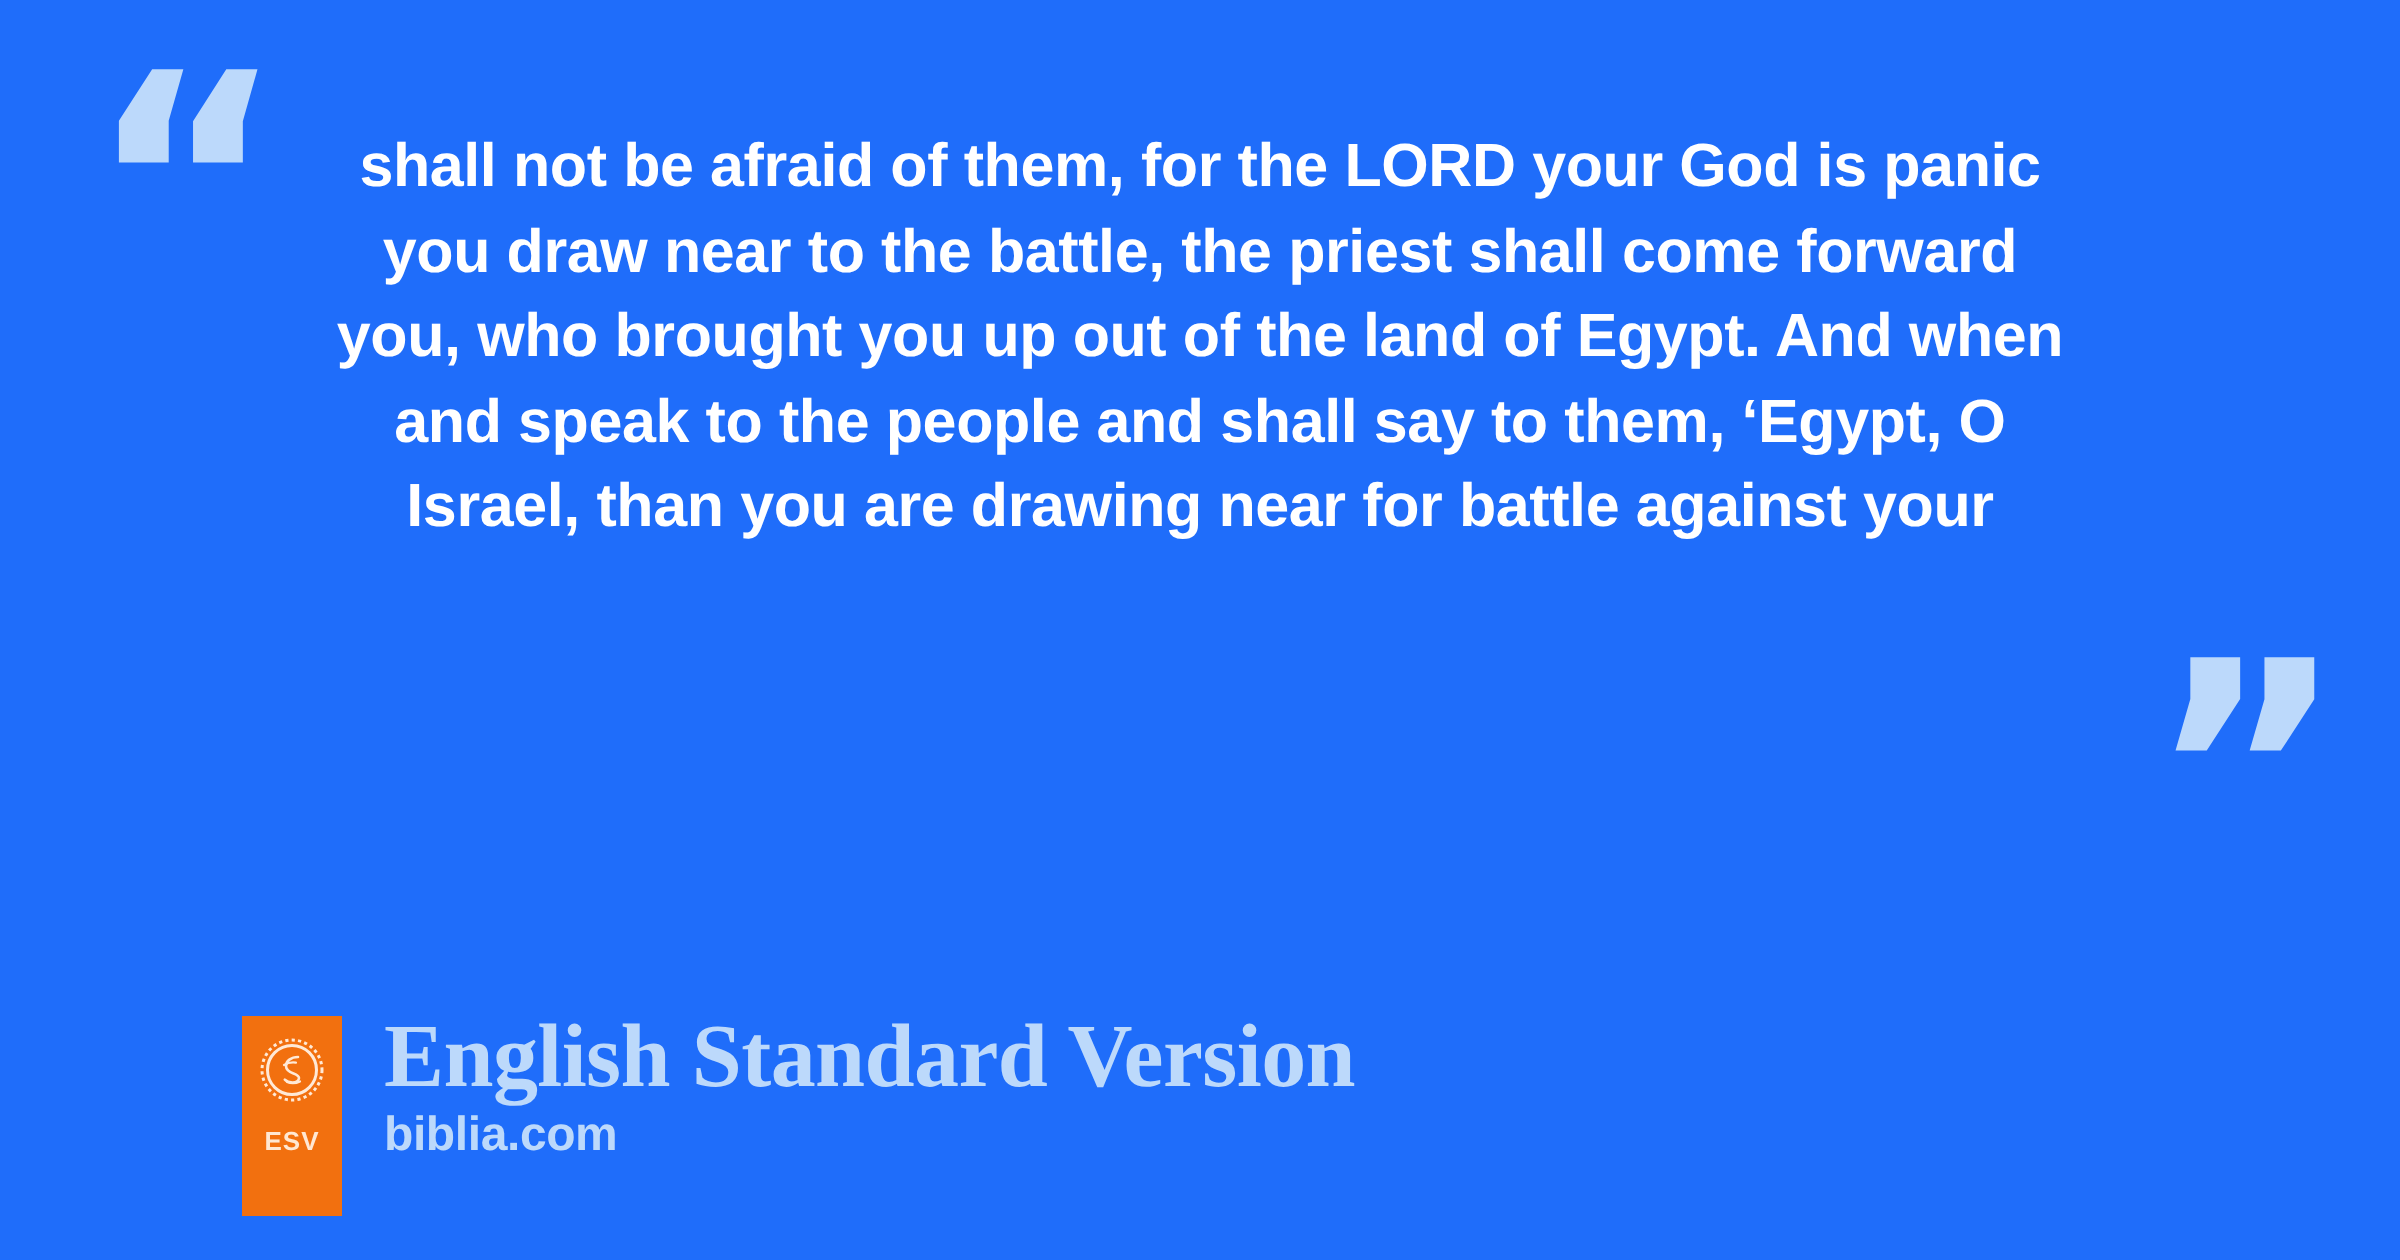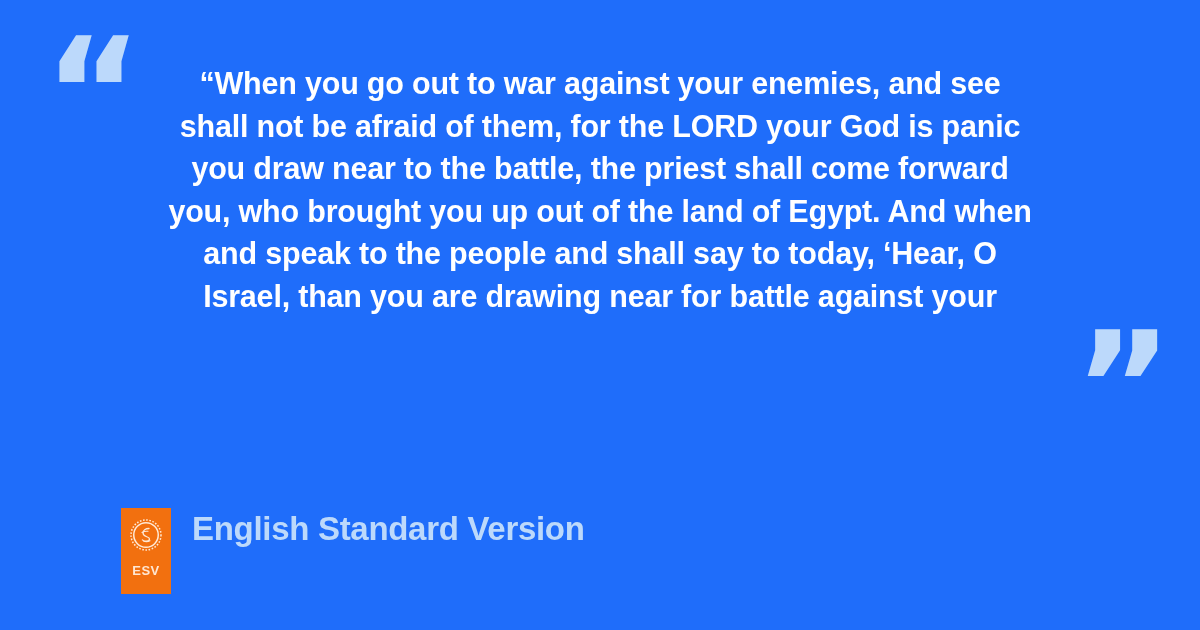--- a/index.html
+++ b/index.html
@@ -66,21 +66,21 @@
   .attribution {
     position: absolute;
     left: 121px;
     top: 508px;
     display: flex;
     align-items: flex-start;
   }
 
   .logo-box {
     width: 50px;
-    height: 86px;
+    height: 100px;
     background: #f2700f;
     display: flex;
     flex-direction: column;
     align-items: center;
     justify-content: flex-start;
     padding-top: 11px;
     box-sizing: border-box;
     flex: 0 0 auto;
   }
   .logo-seal {
@@ -96,23 +96,23 @@
     font-size: 13px;
     letter-spacing: 0.5px;
   }
 
   .attr-text {
     margin-left: 21px;
     margin-top: -3px;
   }
   .attr-title {
     color: #bcd9fb;
-    font-family: Liberation Sans, sans-serif;
+    font-family: Liberation Serif, serif;
     font-weight: 700;
-    font-size: 33px;
+    font-size: 45px;
     line-height: 47px;
     letter-spacing: -0.3px;
   }
   .attr-site {
     color: #bcd9fb;
     font-family: "Liberation Sans", sans-serif;
     font-weight: 700;
     font-size: 24px;
     line-height: 30px;
     margin-top: 1px;
@@ -122,41 +122,41 @@
 </head>
 <body>
 
 <div class="card">
 
   <div class="quote-mark quote-open">“</div>
 
   <div class="quote-mark quote-close">”</div>
 
   <div class="quote-block">
-    <div class="quote-line">“When you go out to war against your enemies, and see</div>
     <div class="quote-line">shall not be afraid of them, for the LORD your God is panic</div>
     <div class="quote-line">you draw near to the battle, the priest shall come forward</div>
     <div class="quote-line">you, who brought you up out of the land of Egypt. And when</div>
-    <div class="quote-line">and speak to the people and shall say to today, ‘Hear, O</div>
+    <div class="quote-line">and speak to the people and shall say to them, ‘Egypt, O</div>
     <div class="quote-line">Israel, than you are drawing near for battle against your</div>
   </div>
 
   <div class="attribution">
 
     <div class="logo-box">
       <svg class="logo-seal" viewBox="0 0 64 64">
         <circle cx="32" cy="32" r="30" fill="none" stroke="#ffe9d6" stroke-width="3" stroke-dasharray="3.2 3.2"></circle>
         <circle cx="32" cy="32" r="24.5" fill="none" stroke="#ffe9d6" stroke-width="3"></circle>
         <circle cx="32" cy="32" r="20" fill="#f2700f"></circle>
         <path d="M38 19c-7 0-12 4-12 9 0 4 3.5 6 7.5 7.5 3.5 1.3 5.5 2.4 5.5 4.6 0 2.6-2.8 4.4-6.6 4.4-3.2 0-5.9-1.1-7.6-2.8" fill="none" stroke="#ffe9d6" stroke-width="2.6" stroke-linecap="round"></path>
         <path d="M24 27c3.5-2.2 8-3 12-2.4" fill="none" stroke="#ffe9d6" stroke-width="2.2" stroke-linecap="round"></path>
         <path d="M27 44c4 1.6 9 1.4 13-0.6" fill="none" stroke="#ffe9d6" stroke-width="2.2" stroke-linecap="round"></path>
       </svg>
       <div class="logo-abbr">ESV</div>
     </div>
 
     <div class="attr-text">
       <div class="attr-title">English Standard Version</div>
+      <div class="attr-site">biblia.com</div>
     </div>
 
   </div>
 
 </div>
 
 </body></html>

